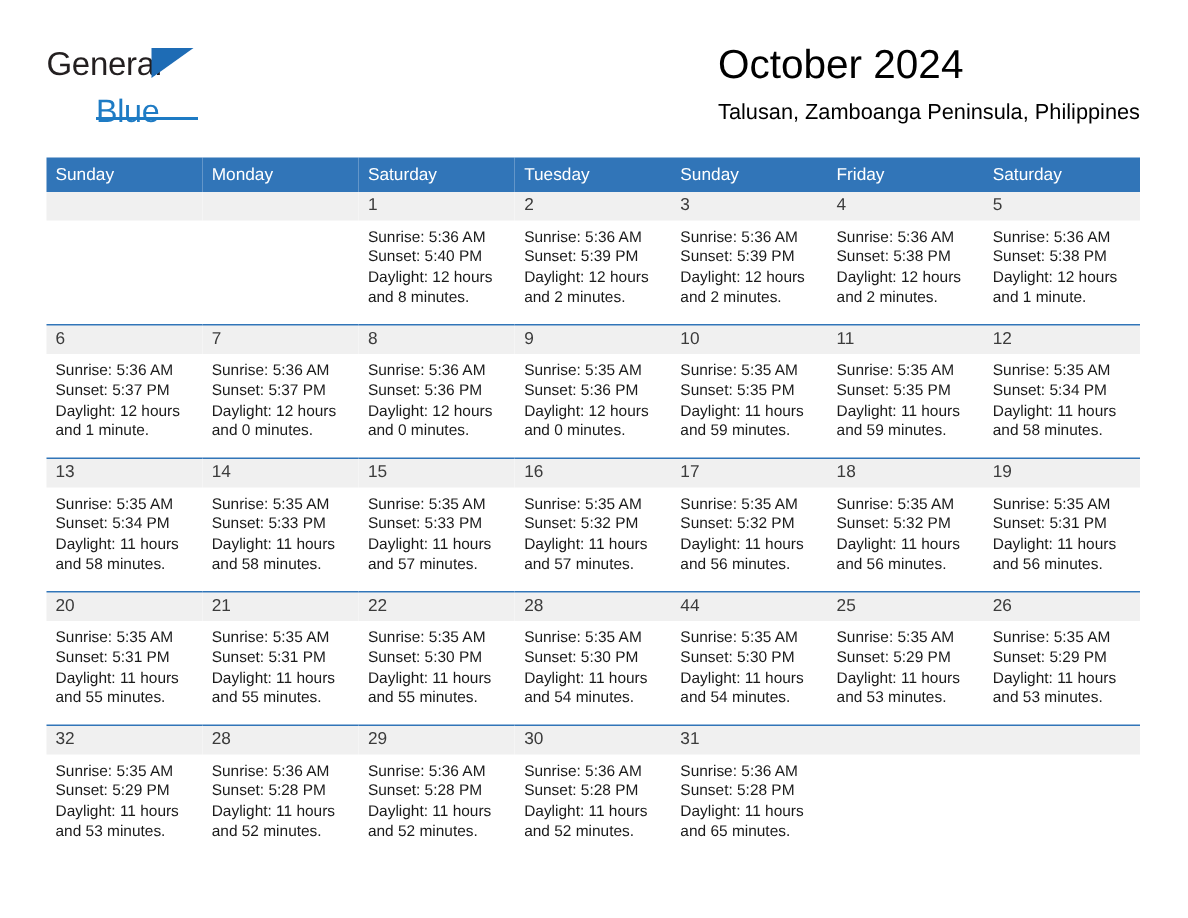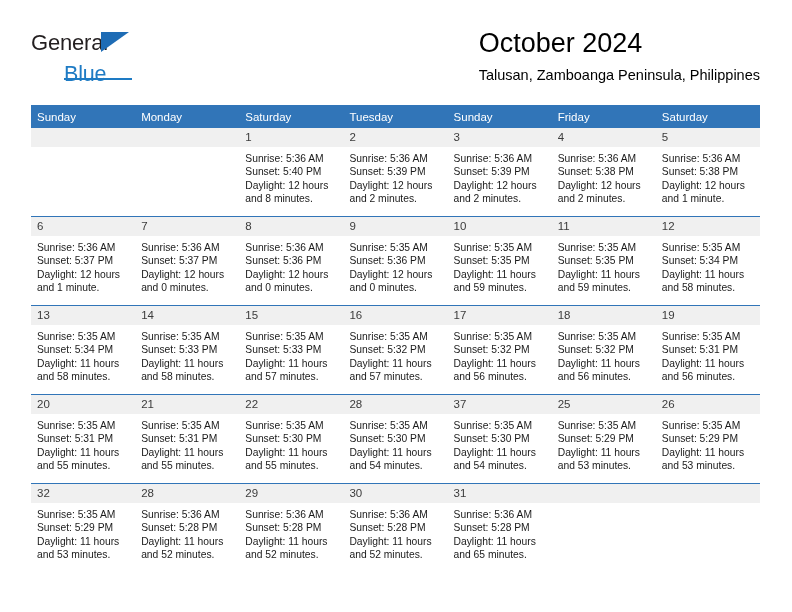--- a/index.html
+++ b/index.html
@@ -466,21 +466,21 @@
               <div class="details">
                 <div>Sunrise: 5:35 AM</div>
                 <div>Sunset: 5:30 PM</div>
                 <div class="daylight-line">Daylight: 11 hours</div>
                 <div class="daylight-line">and 54 minutes.</div>
               </div>
             </div>
           </td>
           <td class="day-cell">
             <div class="cell-inner">
-              <div class="daynum">37</div>
+              <div class="daynum">44</div>
               <div class="details">
                 <div>Sunrise: 5:35 AM</div>
                 <div>Sunset: 5:30 PM</div>
                 <div class="daylight-line">Daylight: 11 hours</div>
                 <div class="daylight-line">and 54 minutes.</div>
               </div>
             </div>
           </td>
           <td class="day-cell">
             <div class="cell-inner">

